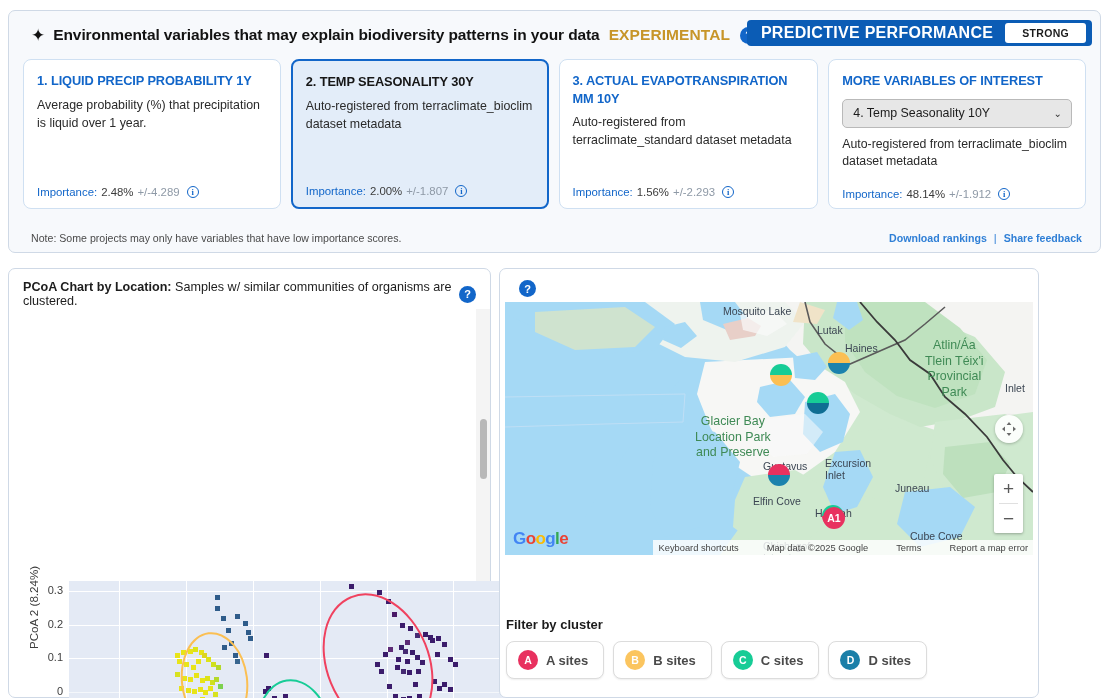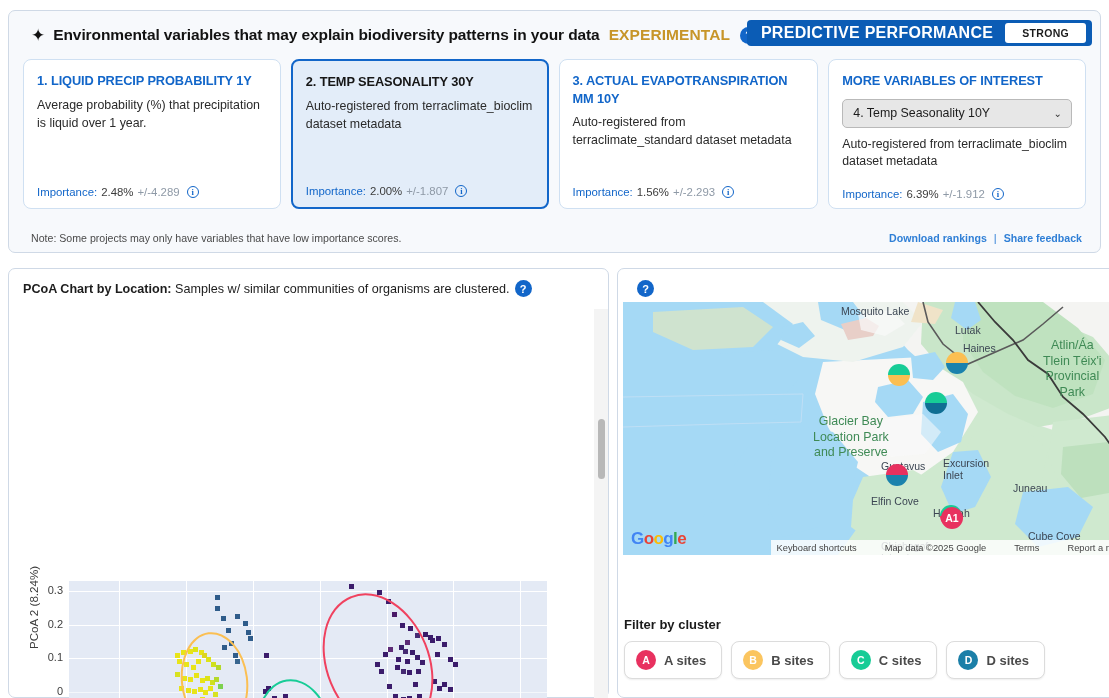--- a/index.html
+++ b/index.html
@@ -88,21 +88,21 @@
   .note-text { font-size:10.6px; color:#4a4a4a; }
   .note-links { display:flex; align-items:center; gap:7px; }
   .note-link { font-size:10.6px; color:#2f7fd6; font-weight:bold; }
   .note-sep { color:#2f7fd6; font-size:11px; }
 
   
   .bottom { position:absolute; left:8px; top: 268px; display:flex; gap: 8px; }
   .panel {
     background:#fff; border:1px solid #cfd9e6; border-radius:7px; position:relative;
   }
-  .panel-left { width: 601px; height: 430px; }
+  .panel-left { width: 483px; height: 430px; }
   .panel-right { width: 540px; height: 430px; }
   .panel-head { padding: 11px 14px 6px 14px; display:flex; align-items:center; }
   .panel-head-text { font-size:12.6px; color:#1d1d1d; }
   .panel-head-text b { font-weight:bold; }
   .plot-area {
     position:absolute; left:60px; top:312px; width:478px; height:256px;
     background:#e4eaf5;
   }
   .ylabel {
     position:absolute; left:18px; top:380px;
@@ -232,21 +232,21 @@
 
       <div class="card more-card">
         <div class="card-title">MORE VARIABLES OF INTEREST</div>
         <div class="select-box">
           <span>4. Temp Seasonality 10Y</span>
           <span class="chev">⌄</span>
         </div>
         <div class="more-desc">Auto-registered from terraclimate_bioclim dataset metadata</div>
         <div class="more-foot">
           <span class="imp-label">Importance:</span>
-          <span class="imp-val">6.39%</span>
+          <span class="imp-val">48.14%</span>
           <span class="imp-err">+/-1.912</span>
           <i class="info-i">i</i>
         </div>
       </div>
     </div>
 
     <div class="top-note">
       <span class="note-text">Note: Some projects may only have variables that have low importance scores.</span>
       <span class="note-links">
         <a class="note-link">Download rankings</a>
@@ -416,21 +416,21 @@
           <path d="M295,0 L320,8 L312,22 L288,20 Z" fill="#f0e3c8"></path>
           <polyline points="300,0 305,20 320,42 345,62 368,52 400,38 420,22 440,5" fill="none" stroke="#5a5a5a" stroke-width="1.6"></polyline>
           <polyline points="355,0 372,20 390,38 405,58 425,72 440,95 460,112 482,135 498,158 512,175 528,190" fill="none" stroke="#3a3a3a" stroke-width="1.8"></polyline>
           <polyline points="0,95 180,92 178,120 100,122 0,125" fill="none" stroke="#bfdff5" stroke-width="1"></polyline>
           <path d="M235,12 L268,8 L282,22 L262,34 L238,28 Z" fill="#fafafa" opacity="0.7"></path>
           <path d="M258,118 L300,112 L318,130 L302,152 L268,155 L250,138 Z" fill="#fafafa" opacity="0.55"></path>
         </svg>
 
         <div id="map-labels">
             <div class="map-label town" style="left: 218px; top: 3px;">Mosquito Lake</div>
-            <div class="map-label town" style="left: 332px; top: 22px;">Lutak</div>
+            <div class="map-label town" style="left: 312px; top: 22px;">Lutak</div>
             <div class="map-label town" style="left: 340px; top: 40px;">Haines</div>
             <div class="map-label park" style="left: 420px; top: 36px;">
               <div>Atlin/Áa</div>
               <div>Tlein Téix'i</div>
               <div>Provincial</div>
               <div>Park</div>
             </div>
             <div class="map-label park" style="left: 190px; top: 112px;">
               <div>Glacier Bay</div>
               <div>Location Park</div>

